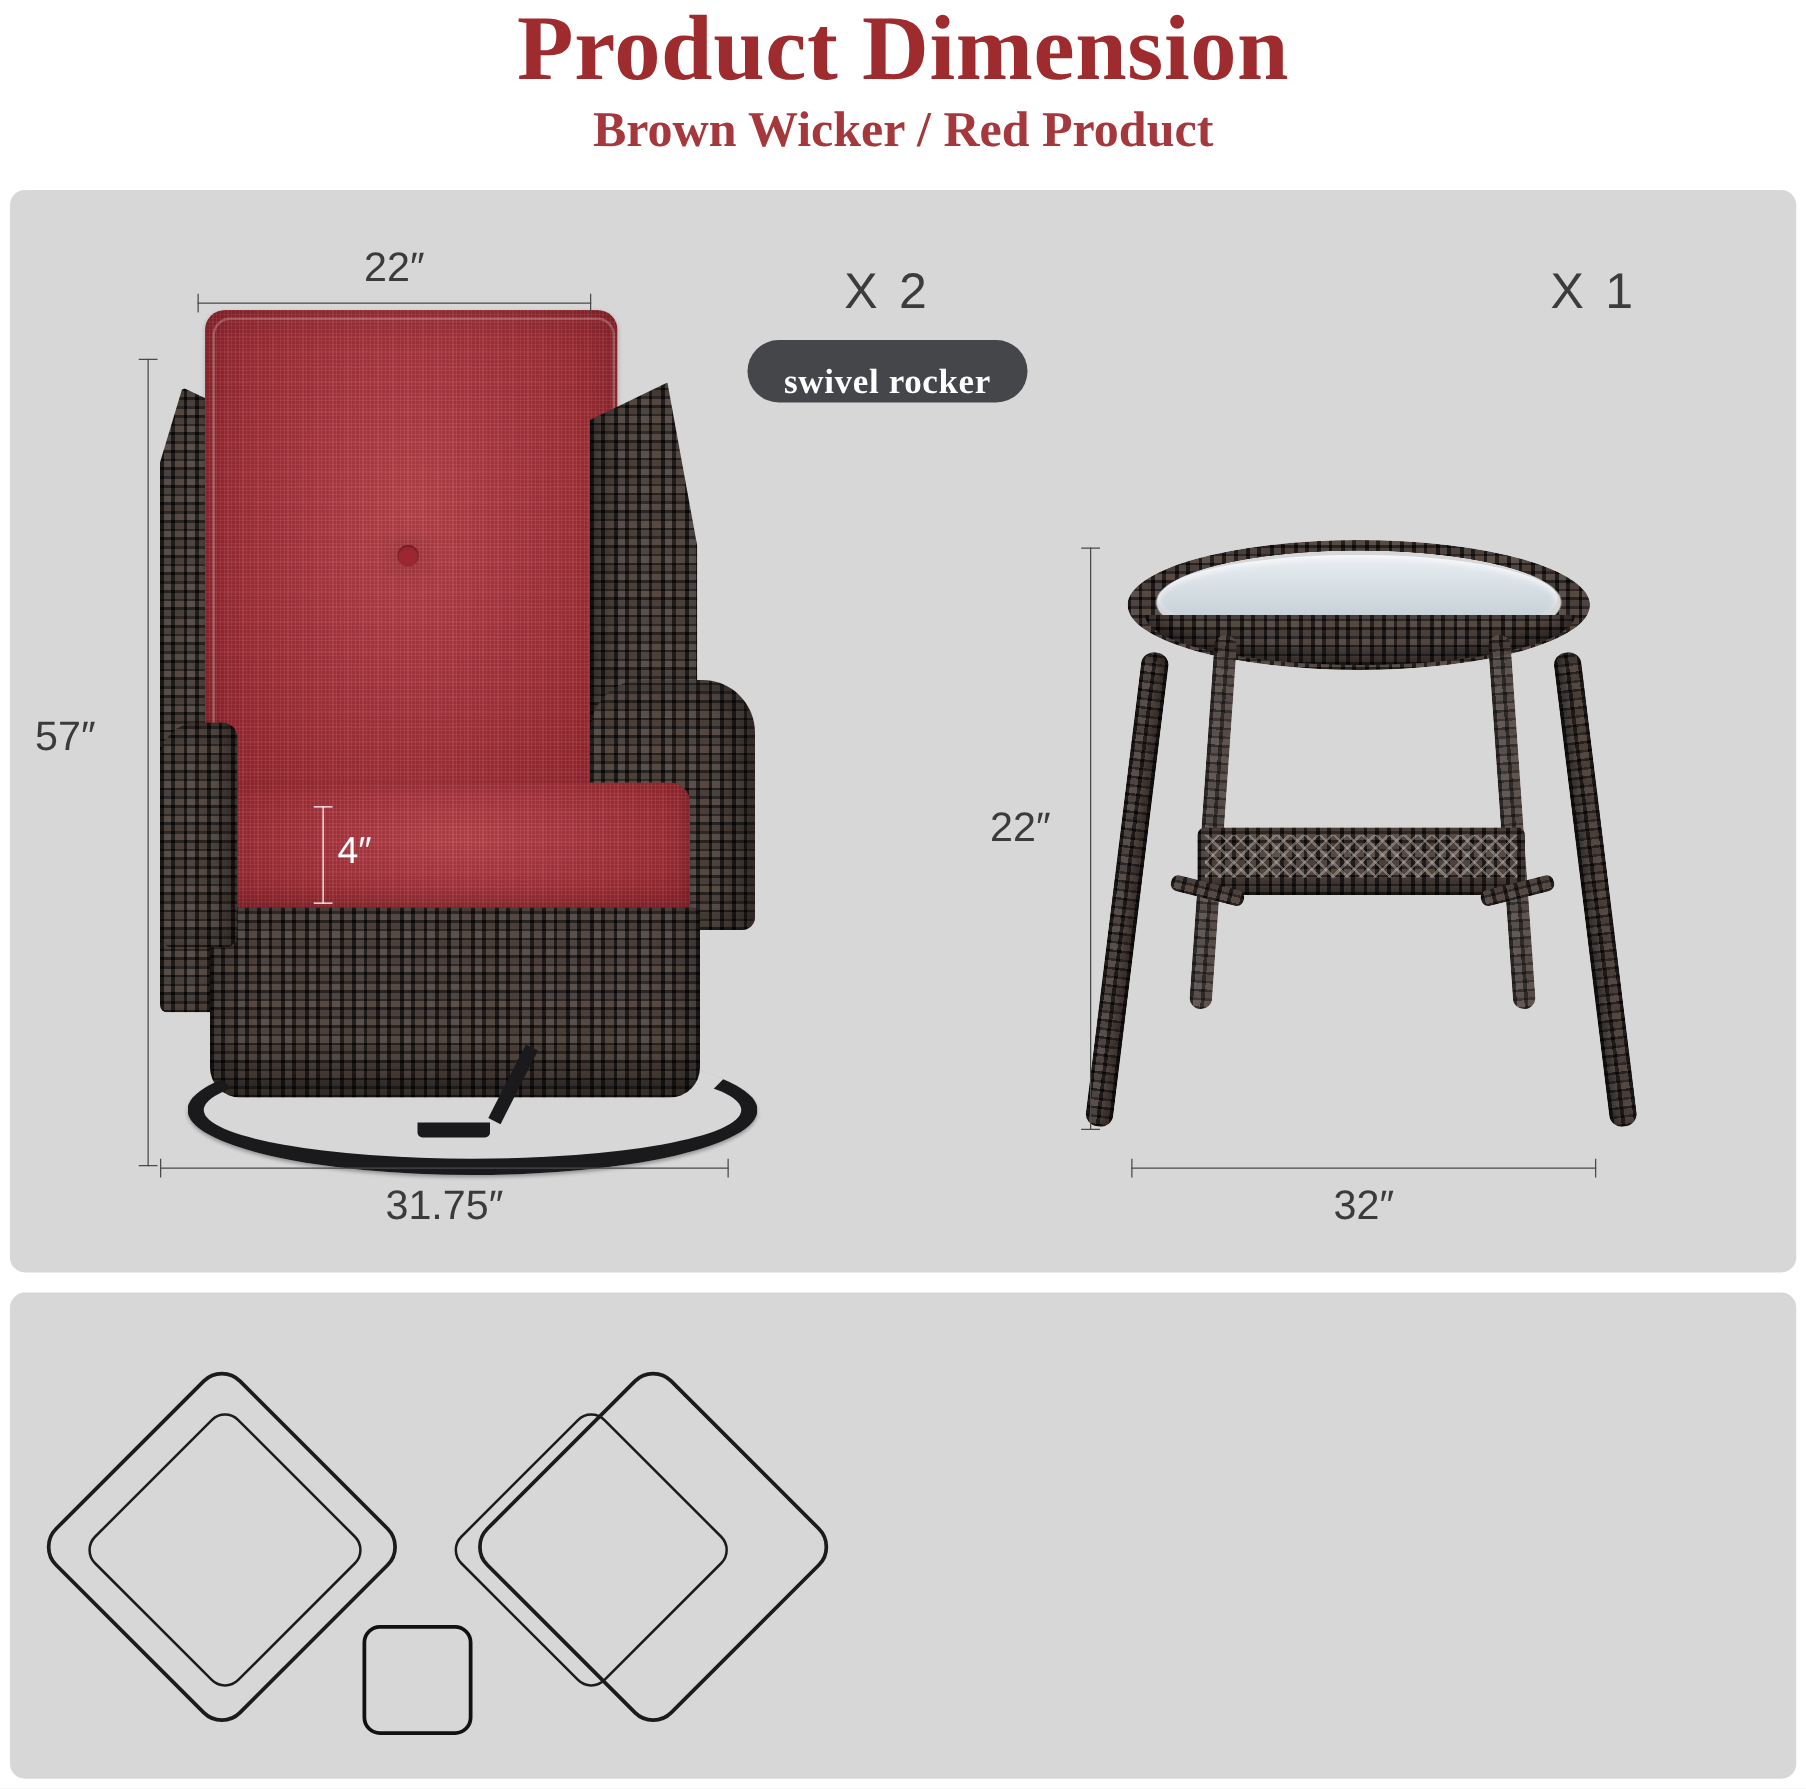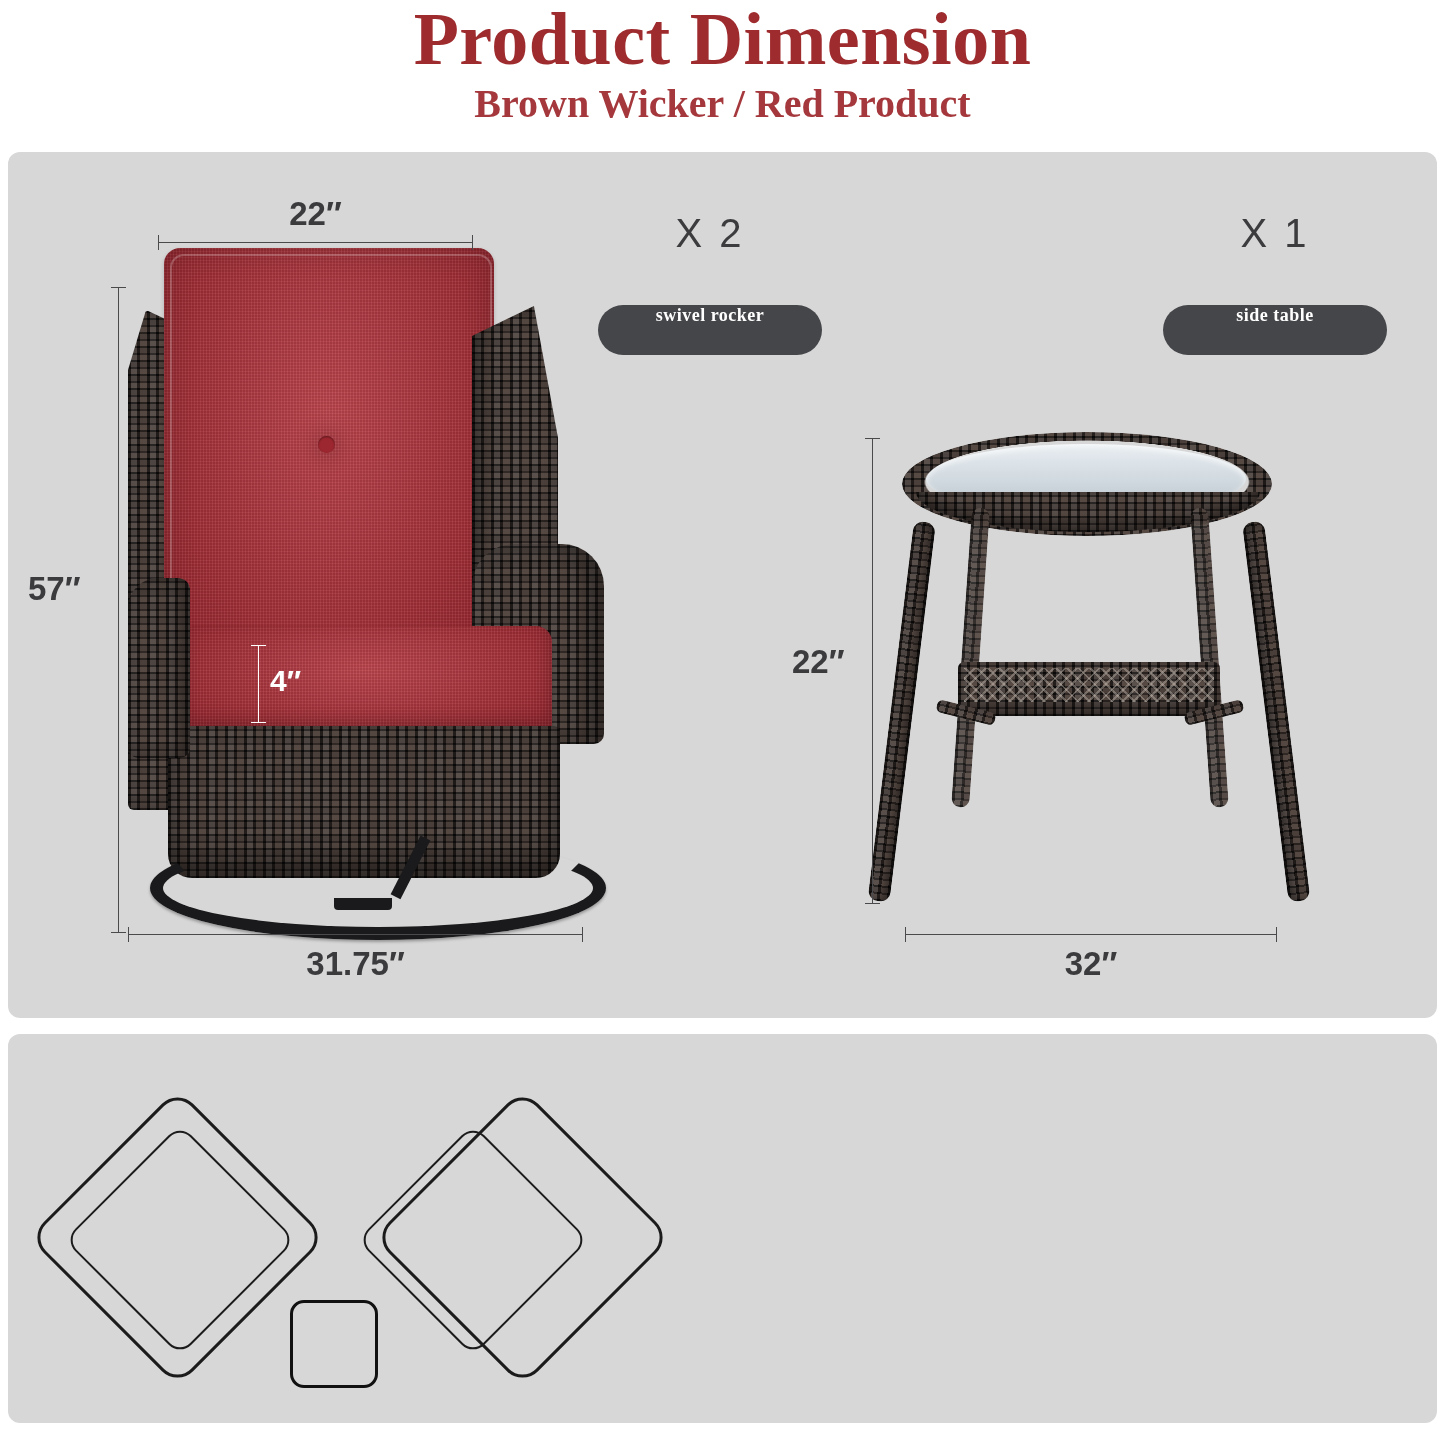--- a/index.html
+++ b/index.html
@@ -31,41 +31,41 @@
   #panel-bottom{left:8px;top:1034px;width:1429px;height:389px;}
 
   
   .qty{
     position:absolute;font-family:"Liberation Sans",sans-serif;
     font-weight:400;font-size:40px;color:#3c3c3f;letter-spacing:3px;
     text-align:center;line-height:1;
   }
   .pill{
     position:absolute;background:#45464a;border-radius:30px;
-    display:flex;align-items:flex-start;justify-content:center;
+    display:flex;align-items:flex-end;justify-content:center;
     font-family:"Liberation Serif",serif;font-weight:bold;
-    font-size:18px;color:#ffffff;letter-spacing:.5px;margin-top:33px;
+    font-size:28px;color:#ffffff;letter-spacing:.5px;
   }
 
   
   .dim-h{position:absolute;height:1px;background:#4a4a4d;}
   .dim-h::before,.dim-h::after{
     content:"";position:absolute;top:-7px;width:1px;height:15px;background:#4a4a4d;
   }
   .dim-h::before{left:0;}
   .dim-h::after{right:0;}
   .dim-v{position:absolute;width:1px;background:#4a4a4d;}
   .dim-v::before,.dim-v::after{
     content:"";position:absolute;left:-7px;height:1px;width:15px;background:#4a4a4d;
   }
   .dim-v::before{top:0;}
   .dim-v::after{bottom:0;}
   .dim-label{
     position:absolute;font-family:"Liberation Sans",sans-serif;
-    font-size:33px;color:#3b3b3e;white-space:nowrap;line-height:1;font-weight:700;
+    font-size:33px;color:#3b3b3e;white-space:nowrap;line-height:1;font-weight:400;
   }
   .dim-h.white,.dim-v.white{background:#ffffff;}
   .dim-v.white::before,.dim-v.white::after{background:#ffffff;}
   .dim-label.white{color:#ffffff;font-size:30px;}
 
   
   #chair{position:absolute;left:120px;top:248px;width:520px;height:665px;}
   .wicker{
     background-color:#3a3230;
     background-image:
@@ -121,23 +121,20 @@
   </div>
 
   <div class="panel" id="panel-top"></div>
 
   <div class="qty" style="left:600px;top:213px;width:220px;">X 2</div>
   <div class="pill" style="left:598px;top:272px;width:224px;height:50px;">
     <span>swivel rocker</span>
   </div>
 
   <div class="qty" style="left:1165px;top:213px;width:220px;">X 1</div>
-  <div class="pill" style="left:1163px;top:272px;width:224px;height:50px;">
-    <span>side table</span>
-  </div>
 
   <div id="chair">
 
     <div class="wicker" style="position:absolute;left:8px;top:62px;width:82px;height:500px;
                 border-radius:26px 10px 6px 6px;
                 clip-path:polygon(22% 0%,100% 6%,100% 100%,0% 100%,0% 12%);
                 box-shadow:inset -10px 0 22px rgba(0,0,0,.45);"></div>
 
     <div class="cushion" style="position:absolute;left:44px;top:0px;width:330px;height:418px;
                 border-radius:16px 16px 10px 10px;

